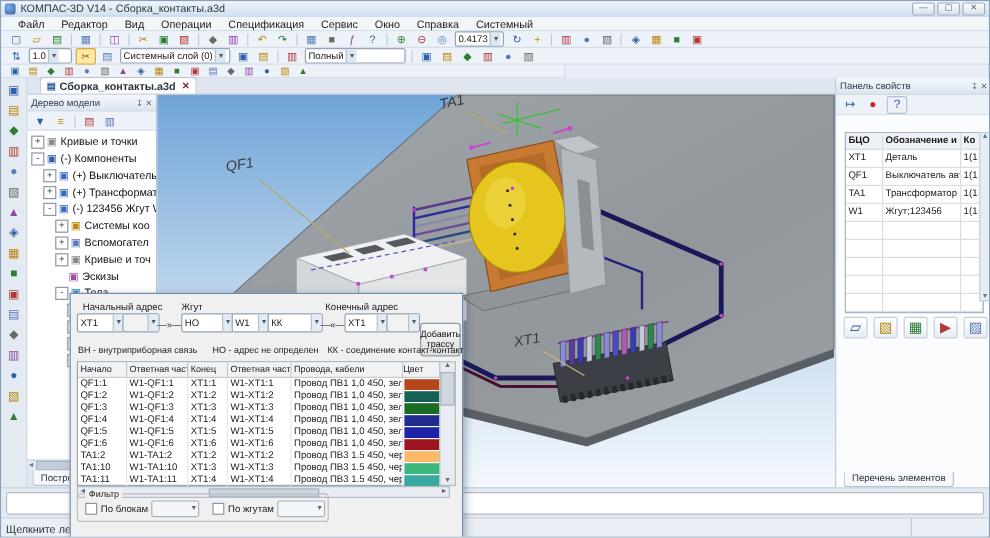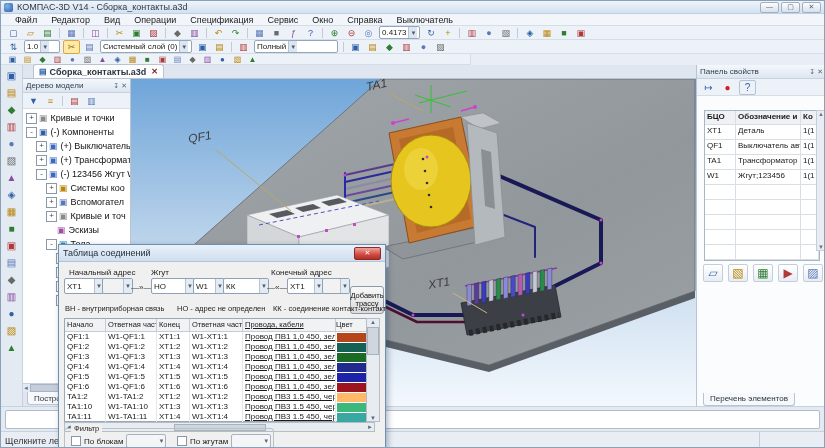--- a/index.html
+++ b/index.html
@@ -78,21 +78,21 @@
   .dlabel{position:absolute;font-size:8px;color:#222;white-space:nowrap;}
   .dcombo{position:absolute;height:14px;background:#fff;border:1px solid #8fa2b5;border-radius:2px;display:flex;align-items:center;font-size:8px;padding-left:2px;}
   .dcombo .arr{margin-left:auto;font-size:6px;color:#4a5c70;background:#e4ebf3;border-left:1px solid #b5c2d2;height:100%;display:flex;align-items:center;padding:0 1px;}
   .dconn{position:absolute;font-size:8px;color:#333;}
   .dbtn{position:absolute;background:linear-gradient(#f8f8f8,#dcdcdc);border:1px solid #8e9aa6;border-radius:3px;font-size:8px;text-align:center;color:#111;display:flex;align-items:center;justify-content:center;white-space:nowrap;}
   .dtable{position:absolute;left:5px;top:56px;width:307px;height:102px;border:1px solid #9aa8b6;background:#fff;font-size:8px;display:flex;flex-direction:column;}
   .dtr{display:flex;height:10px;flex:none;}
   .dtr.h{height:12px;background:#f0f2f4;border-bottom:1px solid #c5ccd4;font-size:7.5px;}
   .dtd{padding:0 2px;white-space:nowrap;overflow:hidden;border-right:1px solid #e4e8ec;line-height:10px;}
   .dtr.h .dtd{border-right:1px solid #c5ccd4;line-height:12px;}
-  .dc0{width:36px;flex:none;}.dc1{width:46px;flex:none;}.dc2{width:28px;flex:none;}.dc3{width:48px;flex:none;}.dc4{width:88px;flex:none;text-decoration:underline;}.dc5{flex:1;padding:0;}
+  .dc0{width:36px;flex:none;}.dc1{width:46px;flex:none;}.dc2{width:28px;flex:none;}.dc3{width:48px;flex:none;}.dc4{width:88px;flex:none;}.dc5{flex:1;padding:0;}
   .swatch{height:9px;margin:0.5px 1px;}
   .dvscroll{position:absolute;right:5px;top:56px;width:12px;height:102px;background:#e8ebef;border:1px solid #b4bec8;font-size:6px;color:#5a6a7c;display:flex;flex-direction:column;align-items:center;justify-content:space-between;}
   .dvscroll .vthumb{width:10px;height:26px;background:#cfd6de;border:1px solid #a8b2bd;position:absolute;top:8px;left:0;}
   .dhscroll{position:absolute;left:5px;top:160px;width:307px;height:8px;background:#e8ebef;border:1px solid #b4bec8;display:flex;align-items:center;justify-content:space-between;font-size:6px;color:#5a6a7c;padding:0 1px;}
   .dhscroll .hthumb{width:90px;height:5px;background:#cfd6de;border:1px solid #a8b2bd;}
   .fieldset{position:absolute;left:5px;top:166px;width:208px;height:22px;border:1px solid #b8c0c8;border-radius:3px;}
   .fieldset .flab{position:absolute;left:6px;top:-5px;background:#f0f0f0;padding:0 3px;font-size:7.5px;color:#222;}
   .chk{width:8px;height:8px;border:1px solid #8a96a2;background:#fff;display:inline-block;flex:none;}
   .chkrow{position:absolute;display:flex;align-items:center;gap:3px;font-size:8px;white-space:nowrap;}
   .scombo{display:inline-flex;height:12px;width:38px;background:#f4f5f6;border:1px solid #a8b2bd;border-radius:2px;align-items:center;font-size:7px;}
@@ -116,21 +116,21 @@
 
   <div class="abs menubar">
       <span class="menu-item">Файл</span>
       <span class="menu-item">Редактор</span>
       <span class="menu-item">Вид</span>
       <span class="menu-item">Операции</span>
       <span class="menu-item">Спецификация</span>
       <span class="menu-item">Сервис</span>
       <span class="menu-item">Окно</span>
       <span class="menu-item">Справка</span>
-      <span class="menu-item">Выключатель</span>
+      <span class="menu-item">Системный</span>
     </div>
 
   <div class="abs tbrow tb1">
     <span style="display:contents"><span class="tbicon" style="color: rgb(47, 95, 168);">▢</span><span class="tbicon" style="color: rgb(184, 134, 11);">▱</span><span class="tbicon" style="color: rgb(46, 125, 50);">▤</span><span class="sep"></span><span class="tbicon" style="color: rgb(90, 120, 184);">▦</span><span class="sep"></span><span class="tbicon" style="color: rgb(138, 74, 160);">◫</span><span class="sep"></span><span class="tbicon" style="color: rgb(184, 134, 11);">✂</span><span class="tbicon" style="color: rgb(46, 125, 50);">▣</span><span class="tbicon" style="color: rgb(176, 58, 58);">▨</span><span class="sep"></span><span class="tbicon" style="color: rgb(106, 106, 106);">◆</span><span class="tbicon" style="color: rgb(138, 74, 160);">▥</span><span class="sep"></span><span class="tbicon" style="color: rgb(184, 134, 11);">↶</span><span class="tbicon" style="color: rgb(46, 125, 50);">↷</span><span class="sep"></span><span class="tbicon" style="color: rgb(90, 120, 184);">▦</span><span class="tbicon" style="color: rgb(106, 106, 106);">■</span><span class="tbicon" style="color: rgb(138, 74, 160);">ƒ</span><span class="tbicon" style="color: rgb(47, 95, 168);">?</span><span class="sep"></span><span class="tbicon" style="color: rgb(46, 125, 50);">⊕</span><span class="tbicon" style="color: rgb(176, 58, 58);">⊖</span><span class="tbicon" style="color: rgb(90, 120, 184);">◎</span></span>
     <span class="tcombo">
       <span>0.4173</span>
         <span class="arr">▼</span>
     </span>
     <span style="display:contents"><span class="tbicon" style="color: rgb(47, 95, 168);">↻</span><span class="tbicon" style="color: rgb(184, 134, 11);">+</span><span class="sep"></span><span class="tbicon" style="color: rgb(176, 58, 58);">▥</span><span class="tbicon" style="color: rgb(90, 120, 184);">●</span><span class="tbicon" style="color: rgb(106, 106, 106);">▧</span><span class="sep"></span><span class="tbicon" style="color: rgb(47, 95, 168);">◈</span><span class="tbicon" style="color: rgb(184, 134, 11);">▦</span><span class="tbicon" style="color: rgb(46, 125, 50);">■</span><span class="tbicon" style="color: rgb(176, 58, 58);">▣</span></span>
   </div>
@@ -518,24 +518,20 @@
 
   <div class="abs messagebar">
       <div class="msgbox"></div>
     </div>
   <div class="abs statusbar">
     <span>Щелкните левой кн</span>
     <span class="sdiv"></span>
   </div>
 
   <div class="abs dialog">
-    <div class="dtitle">
-      <span>Таблица соединений</span>
-      <span class="dclose">✕</span>
-    </div>
     <div class="dbody">
       <span class="dlabel" style="left:10px;top:6px">Начальный адрес</span>
       <span class="dlabel" style="left:92px;top:6px">Жгут</span>
       <span class="dlabel" style="left:212px;top:6px">Конечный адрес</span>
 
       <span class="dcombo" style="left:5px;top:16px;width:36px">
           <span>XT1</span>
           <span class="arr">▼</span>
         </span>
       <span class="dcombo" style="left:43px;top:16px;width:27px;background:#f2f2f2">

